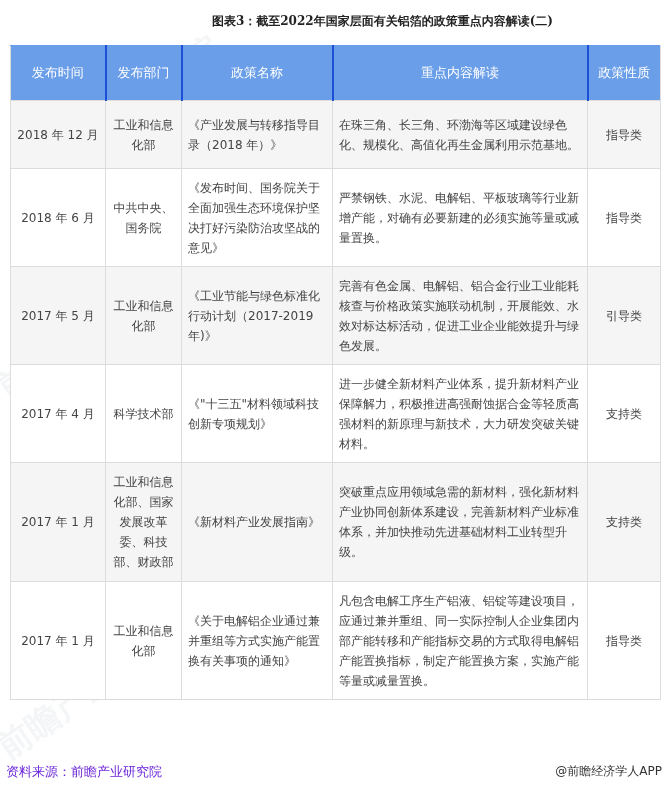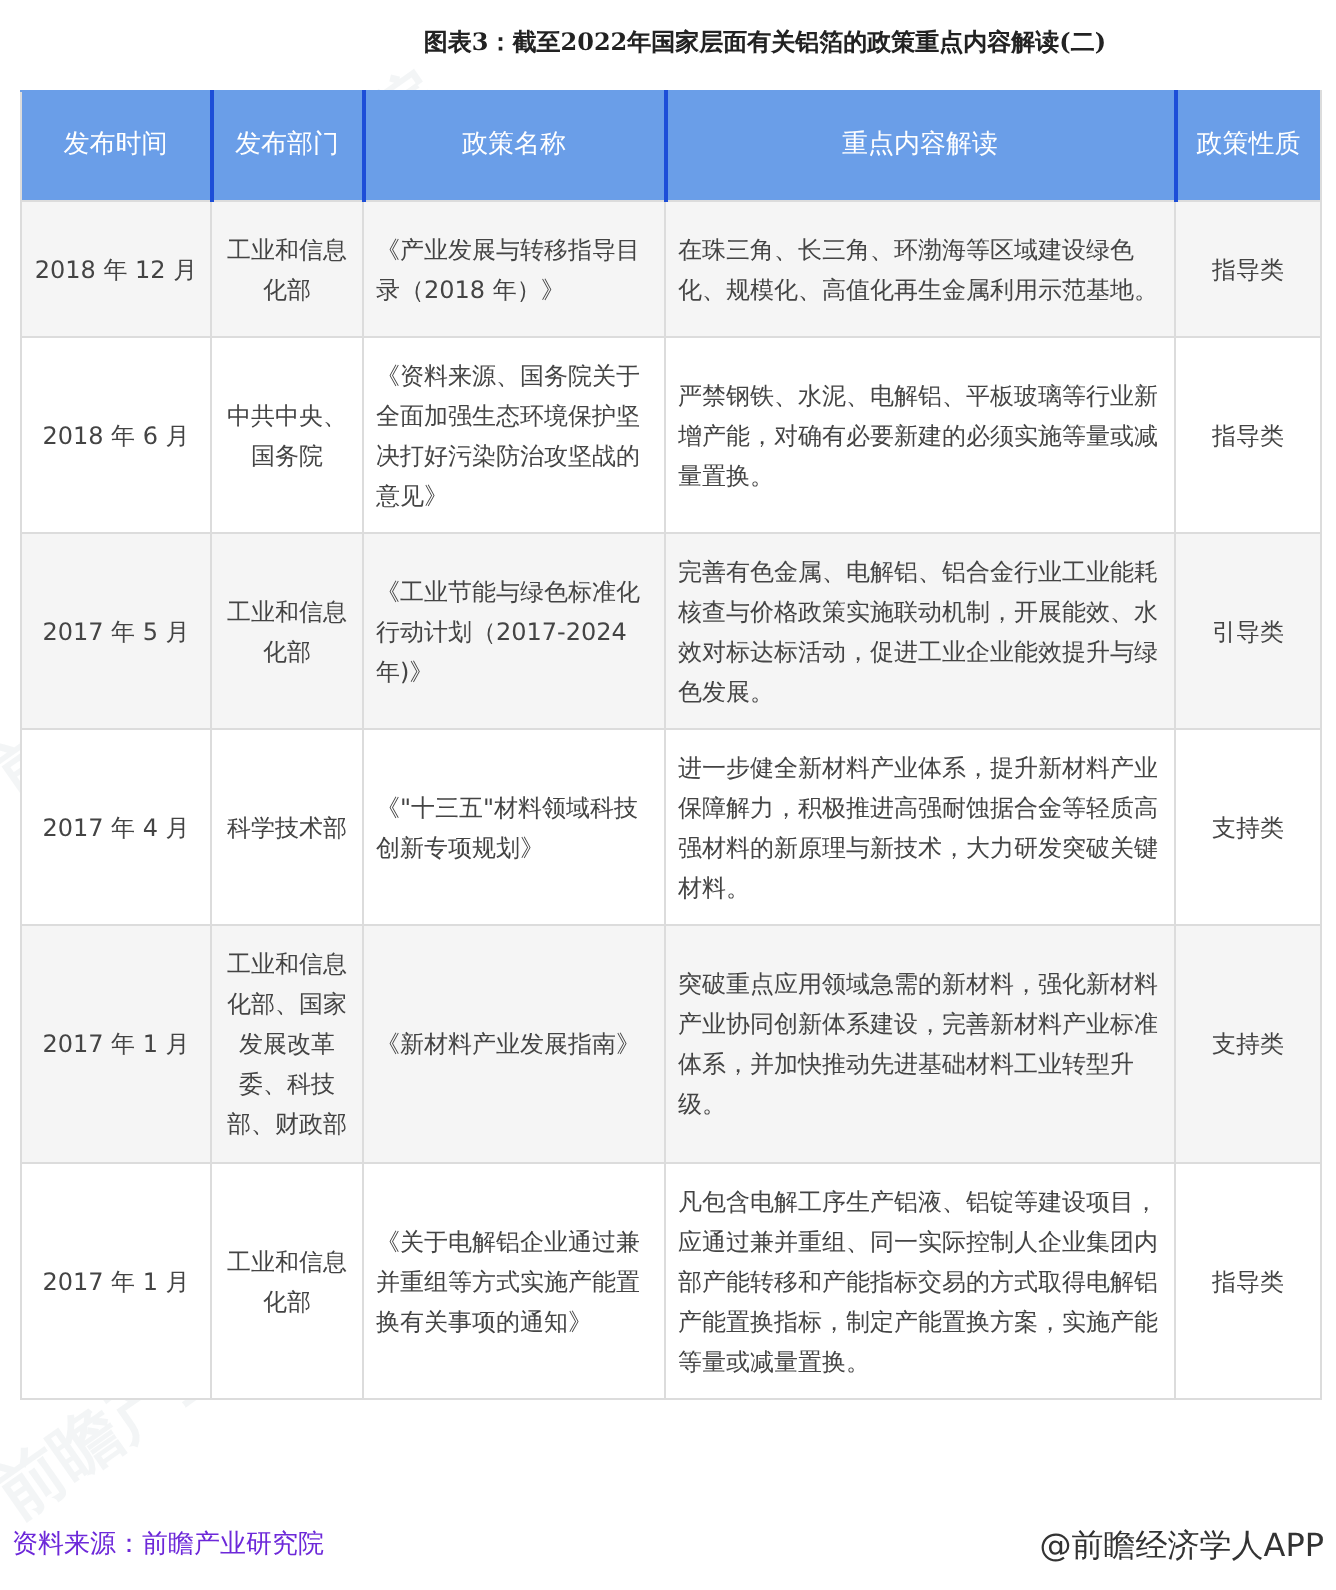--- a/index.html
+++ b/index.html
@@ -37,21 +37,21 @@
     table.policy tr.even td { background: #f5f5f5; }
     table.policy tr.odd td { background: #ffffff; }
     td.center { text-align: center; }
     td.name { text-align: left; padding-left: 8px; padding-right: 6px; }
     td.content { text-align: left; padding-left: 8px; padding-right: 8px; }
 
     .footer-left {
       position: absolute; left: 6px; top: 763px; font-size: 13px; color: #6d28d9;
     }
     .footer-right {
-      position: absolute; right: 6px; top: 763px; font-size: 16px; color: #333333;
+      position: absolute; right: 6px; top: 763px; font-size: 12px; color: #333333;
     }
 
     .watermark {
       position: absolute; pointer-events: none; color: rgba(160,170,185,0.12);
       font-size: 34px; font-weight: bold; transform: rotate(-35deg);
       white-space: nowrap;
     }
   </style>
 </head>
 <body>
@@ -87,28 +87,28 @@
     <tr class="even" style="height:68px;">
       <td class="center">2018 年 12 月</td>
       <td class="center">工业和信息化部</td>
       <td class="name">《产业发展与转移指导目录（2018 年）》</td>
       <td class="content">在珠三角、长三角、环渤海等区域建设绿色化、规模化、高值化再生金属利用示范基地。</td>
       <td class="center">指导类</td>
     </tr>
     <tr class="odd" style="height:98px;">
       <td class="center">2018 年 6 月</td>
       <td class="center">中共中央、国务院</td>
-      <td class="name">《资料来源、国务院关于全面加强生态环境保护坚决打好污染防治攻坚战的意见》</td>
+      <td class="name">《发布时间、国务院关于全面加强生态环境保护坚决打好污染防治攻坚战的意见》</td>
       <td class="content">严禁钢铁、水泥、电解铝、平板玻璃等行业新增产能，对确有必要新建的必须实施等量或减量置换。</td>
       <td class="center">指导类</td>
     </tr>
     <tr class="even" style="height:98px;">
       <td class="center">2017 年 5 月</td>
       <td class="center">工业和信息化部</td>
-      <td class="name">《工业节能与绿色标准化行动计划（2017-2024 年)》</td>
+      <td class="name">《工业节能与绿色标准化行动计划（2017-2019 年)》</td>
       <td class="content">完善有色金属、电解铝、铝合金行业工业能耗核查与价格政策实施联动机制，开展能效、水效对标达标活动，促进工业企业能效提升与绿色发展。</td>
       <td class="center">引导类</td>
     </tr>
     <tr class="odd" style="height:98px;">
       <td class="center">2017 年 4 月</td>
       <td class="center">科学技术部</td>
       <td class="name">《"十三五"材料领域科技创新专项规划》</td>
       <td class="content">进一步健全新材料产业体系，提升新材料产业保障解力，积极推进高强耐蚀据合金等轻质高强材料的新原理与新技术，大力研发突破关键材料。</td>
       <td class="center">支持类</td>
     </tr>

